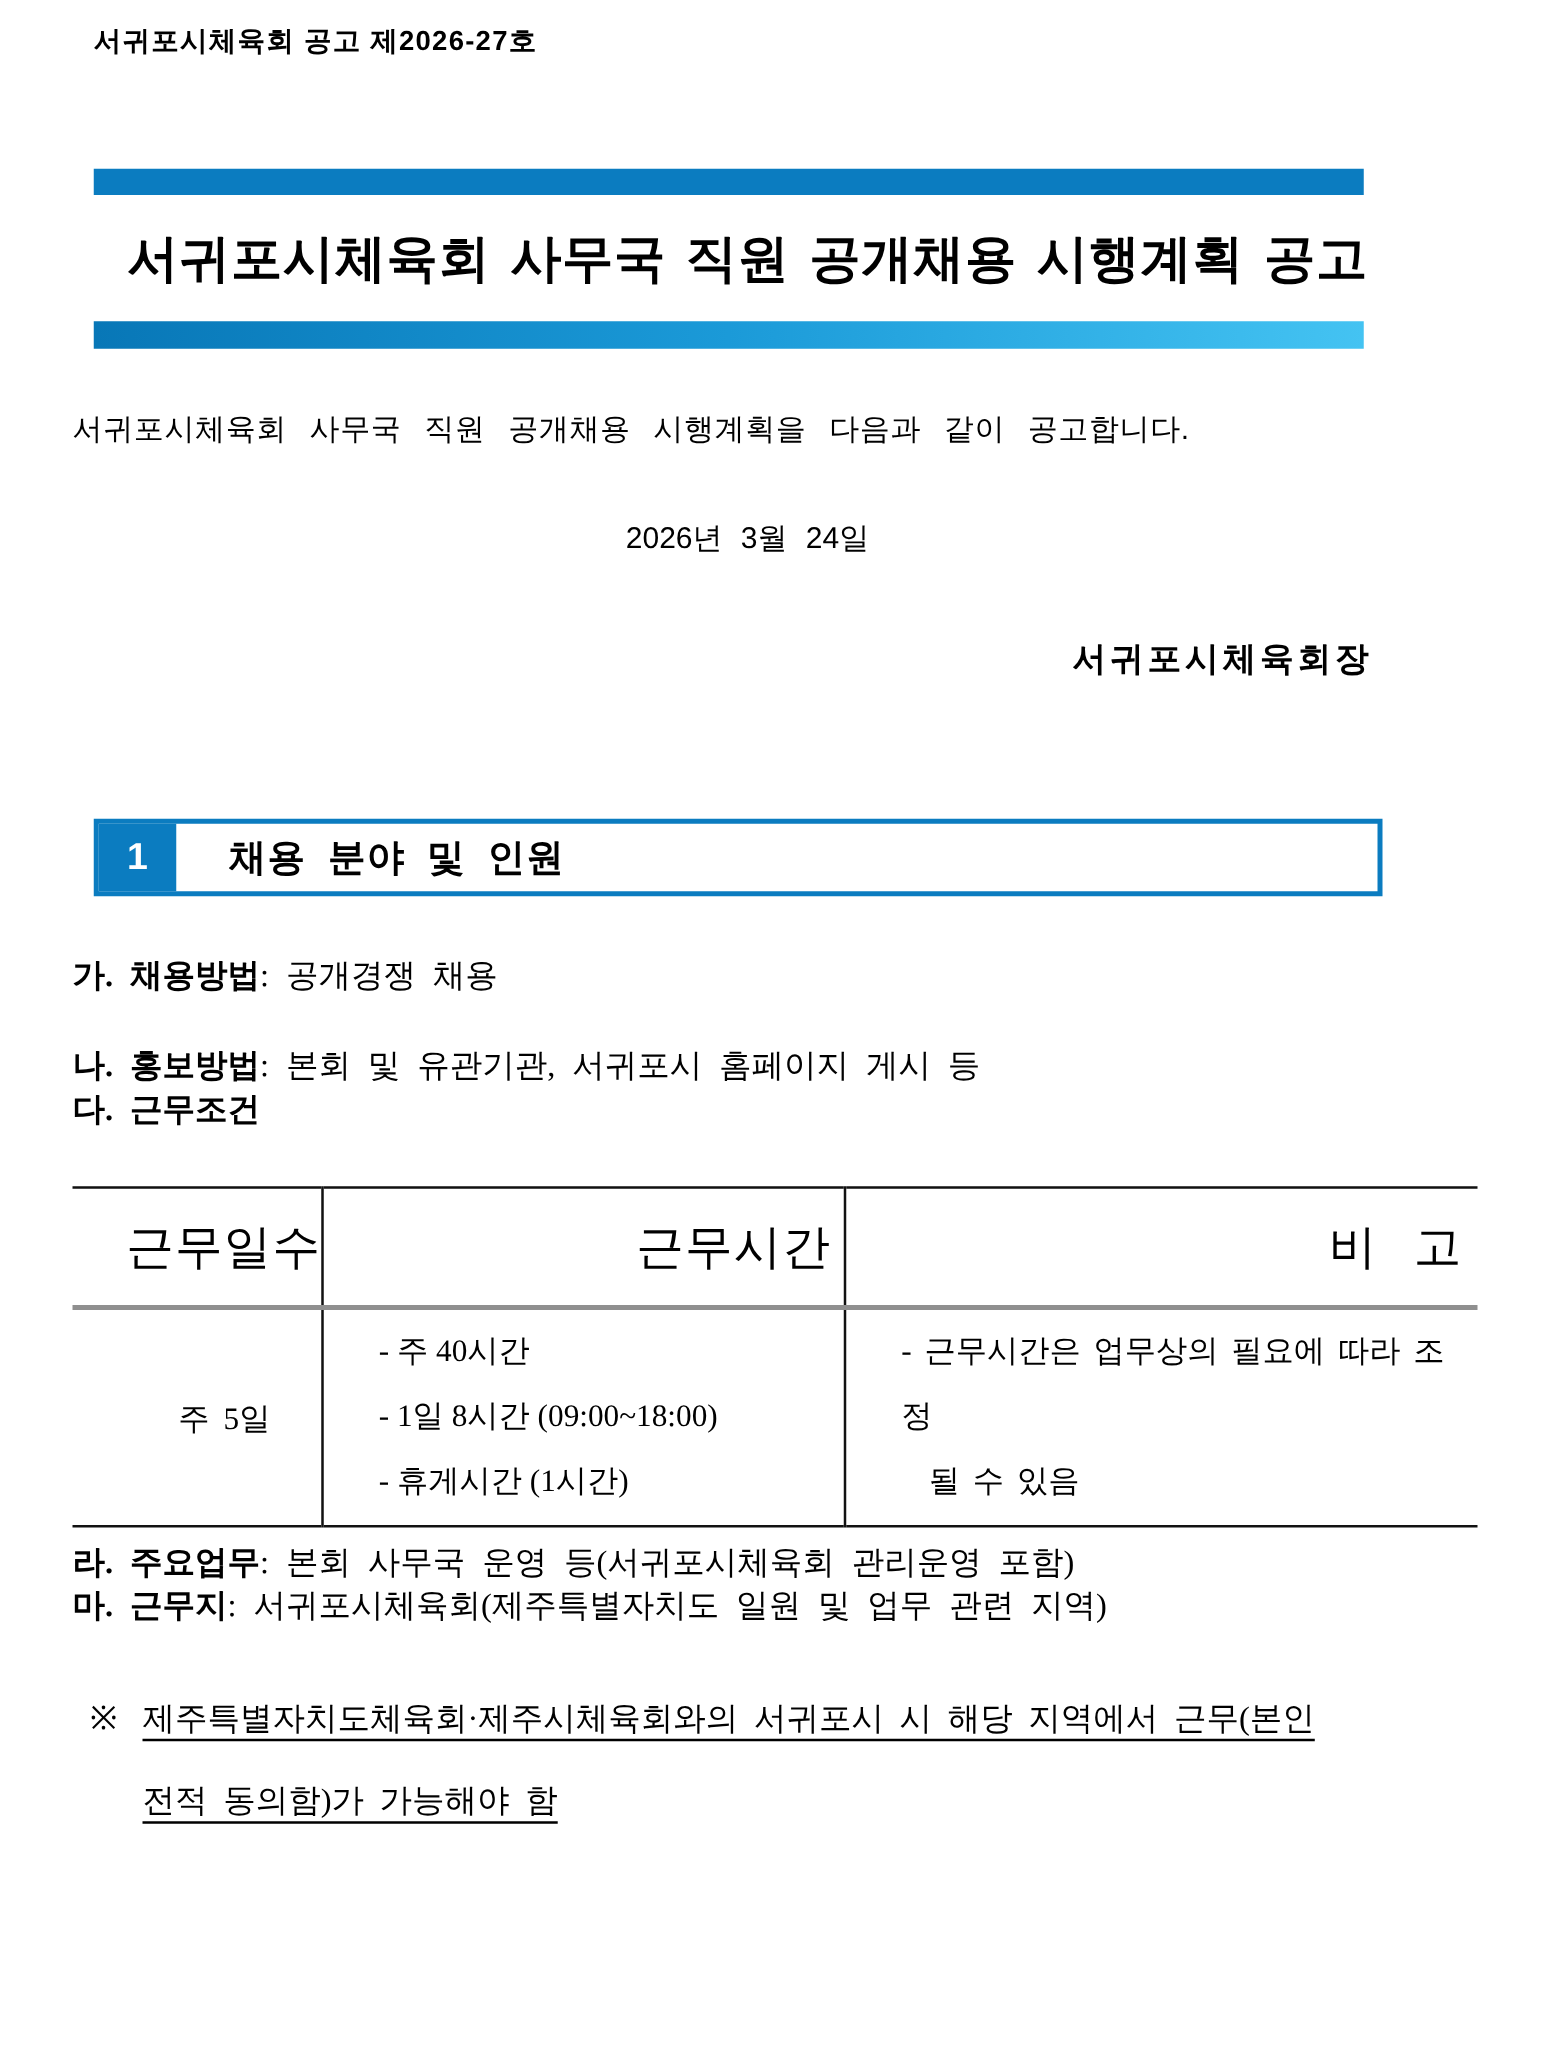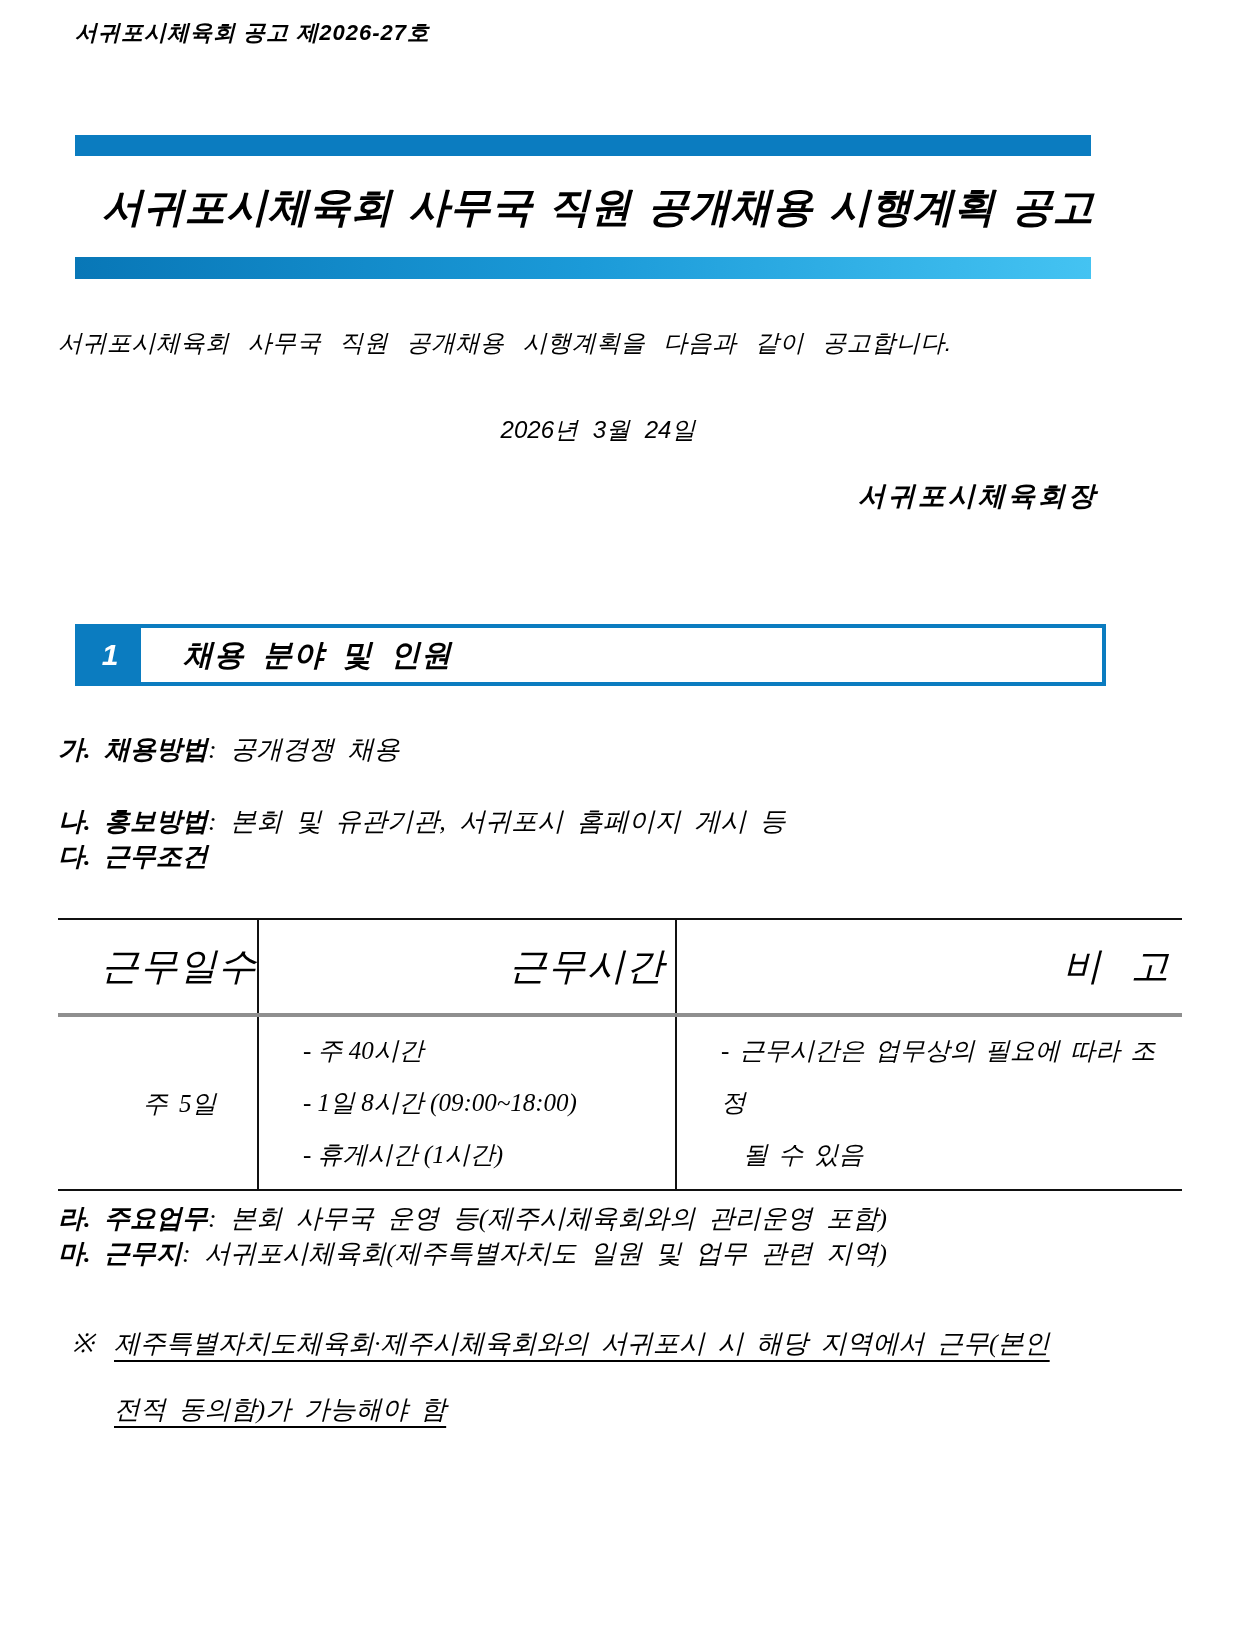--- a/index.html
+++ b/index.html
@@ -4,21 +4,21 @@
 <style>
   * { margin: 0; padding: 0; box-sizing: border-box; }
   html, body { background: #ffffff; }
   body {
     width: 1240px; height: 1636px;
     font-family: "Liberation Serif", serif;
     color: #000;
     position: relative;
     overflow: hidden;
   }
-  .page { width: 1196px; height: 1636px; padding-top: 18px; font-style: italic; }
+  .page { width: 1196px; height: 1636px; padding-top: 18px; }
 
   .doc-number {
     margin-left: 75px;
     font-family: "Liberation Sans", sans-serif;
     font-size: 22px; font-weight: bold;
     letter-spacing: 1px;
   }
 
   .bar { height: 21px; margin-left: 75px; margin-right: 105px; }
   .bar-top { margin-top: 87px; background: #0b7cc0; }
@@ -41,21 +41,21 @@
     font-size: 24px; word-spacing: 11px; letter-spacing: 0.5px;
   }
 
   .date-line {
     margin-top: 55px; text-align: center;
     font-family: "Liberation Sans", sans-serif;
     font-size: 24px; word-spacing: 8px;
   }
 
   .signer-line {
-    margin-top: 32px; text-align: right; margin-right: 98px;
+    margin-top: 63px; text-align: right; margin-right: 98px;
     font-family: "Liberation Sans", sans-serif;
     font-size: 27px; font-weight: bold; letter-spacing: 3px;
   }
 
   .section-header {
     margin-top: 110px; margin-left: 75px; margin-right: 90px;
     border: 4px solid #0b7cc0;
     height: 62px;
     display: flex; align-items: stretch;
     background: #ffffff;
@@ -175,21 +175,21 @@
         </td>
         <td class="td-remark">
           <div class="rline1">- 근무시간은 업무상의 필요에 따라 조정</div>
           <div class="rline2">될 수 있음</div>
         </td>
       </tr>
     </tbody>
   </table>
 
   <div class="item item-ra">
-    <span class="lbl">라. 주요업무</span><span>: 본회 사무국 운영 등(제주시체육회와의 관리운영 포함)</span>
+    <span class="lbl">라. 주요업무</span><span>: 본회 사무국 운영 등(서귀포시체육회 관리운영 포함)</span>
   </div>
 
   <div class="item item-ma">
     <span class="lbl">마. 근무지</span><span>: 서귀포시체육회(제주특별자치도 일원 및 업무 관련 지역)</span>
   </div>
 
   <div class="note">
     <span class="note-marker">※</span>
     <div class="note-text">
       <span class="u">제주특별자치도체육회·제주시체육회와의 서귀포시 시 해당 지역에서 근무(본인</span><br>

